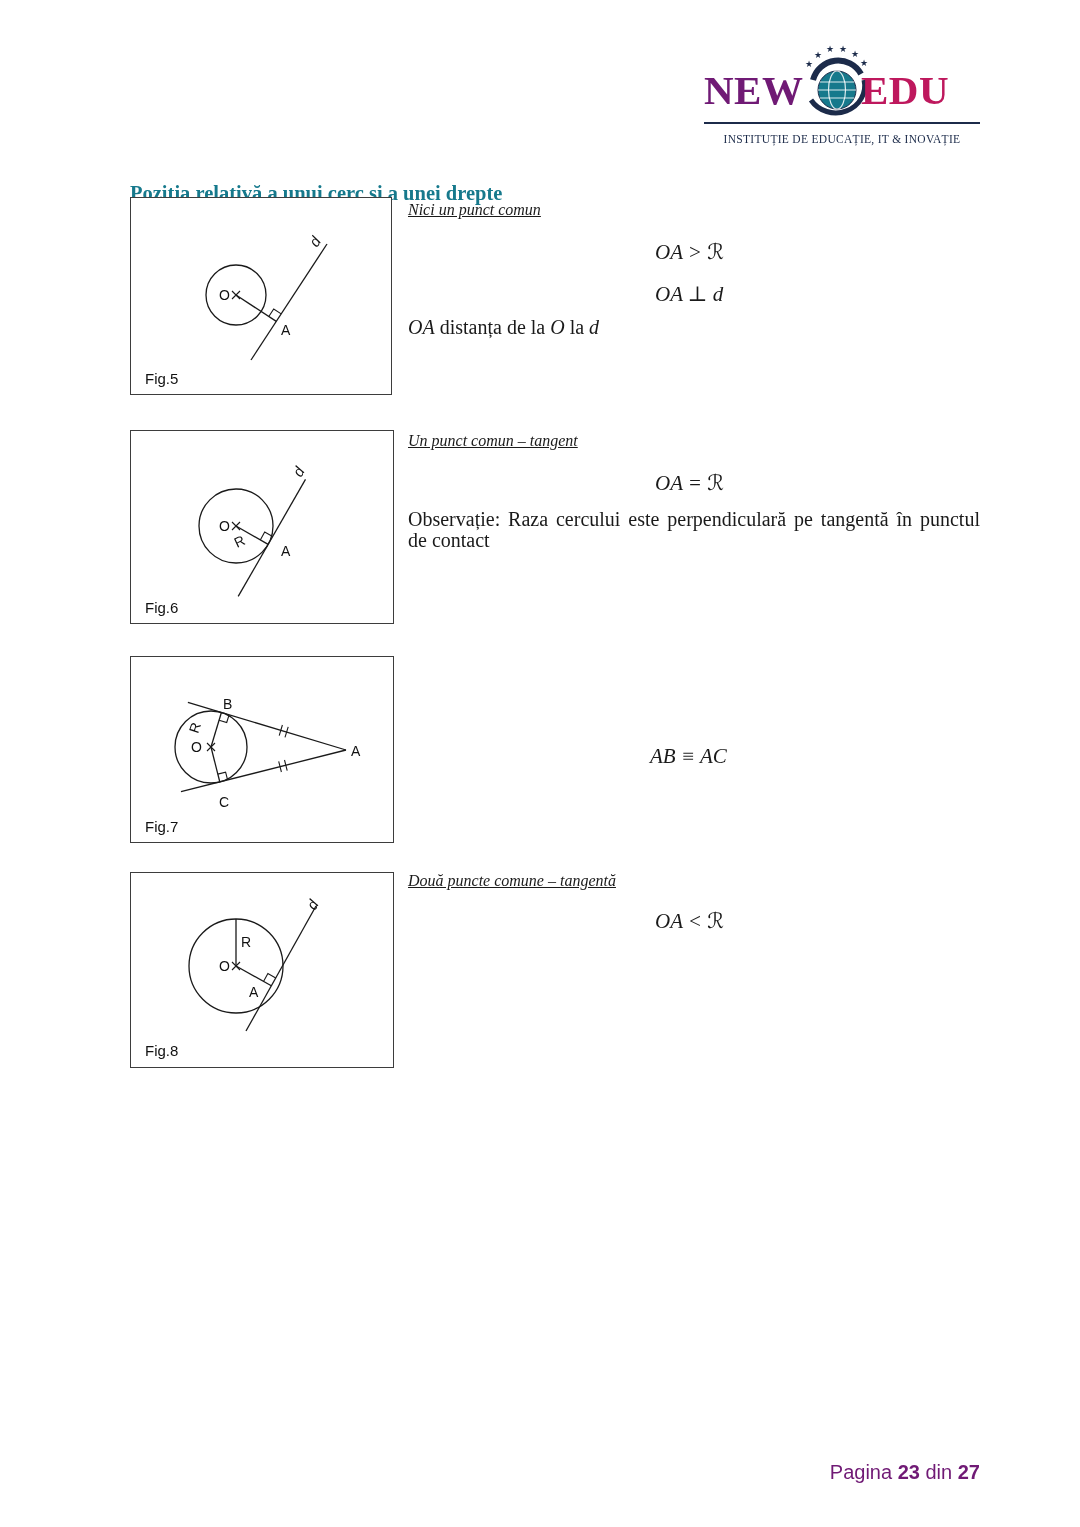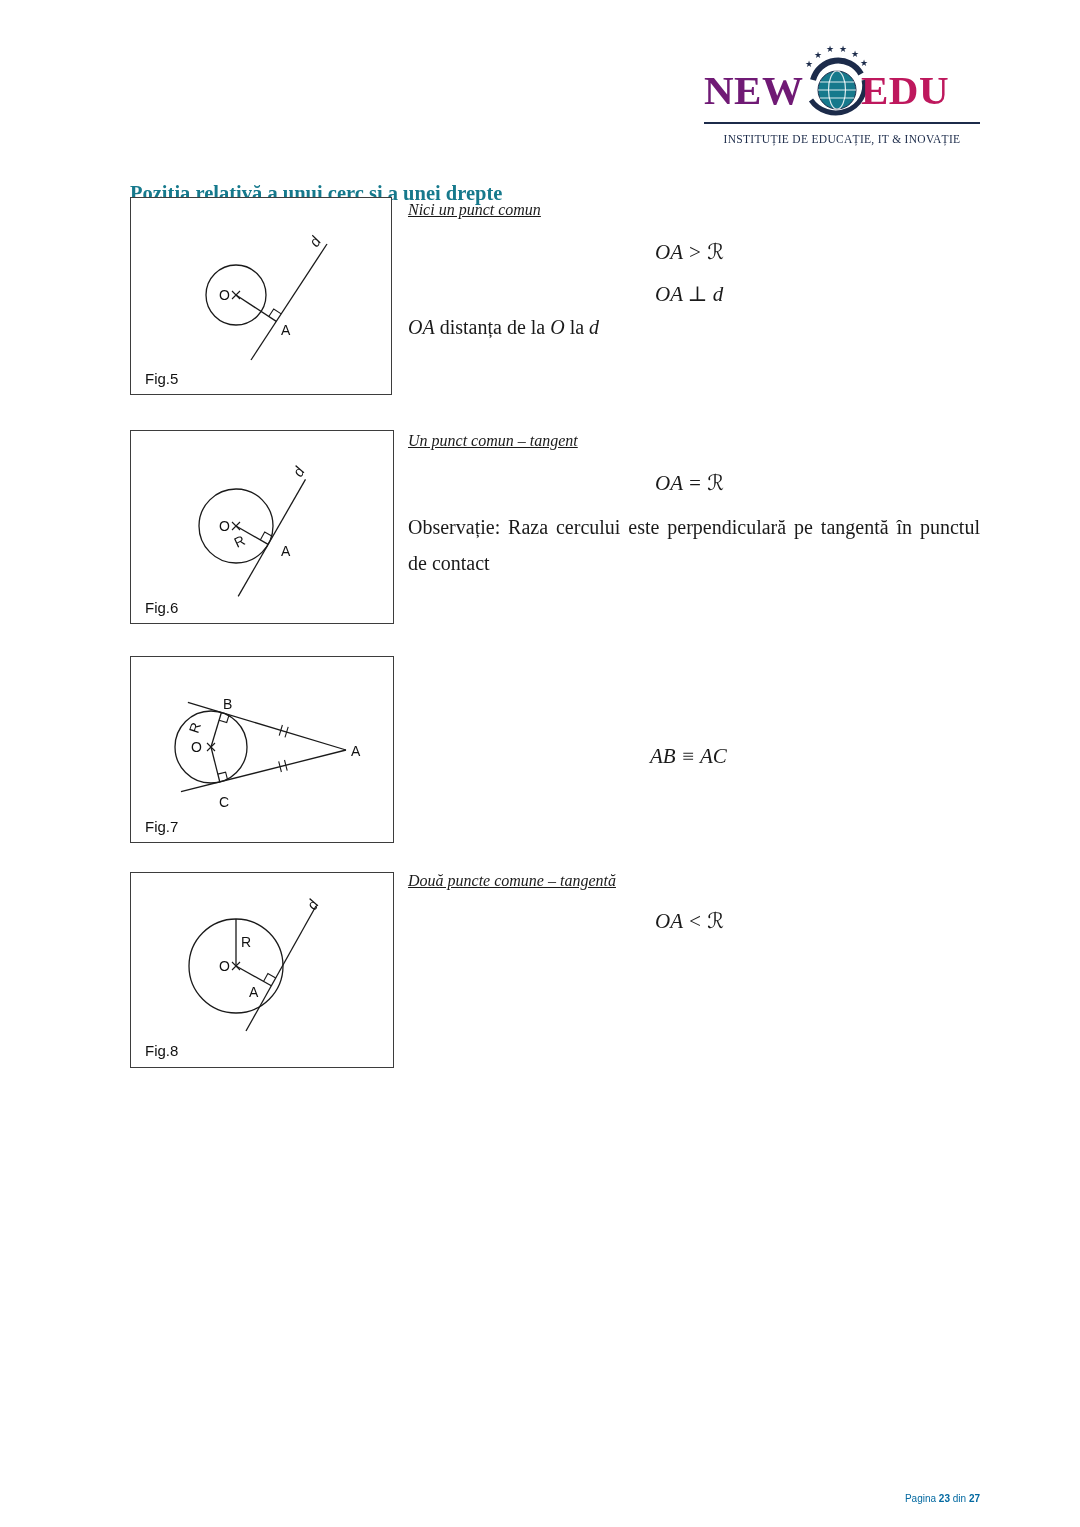--- a/index.html
+++ b/index.html
@@ -29,26 +29,26 @@
   .geo-thin{stroke:#1a1a1a;stroke-width:1.1;fill:none;}
   .fig-label{font-family:"Liberation Sans","DejaVu Sans",sans-serif;font-size:14px;fill:#111;}
   .fig-label-italic{font-family:"Liberation Sans","DejaVu Sans",sans-serif;font-style:italic;font-size:15px;fill:#111;}
   .fig-caption{font-family:"Liberation Sans","DejaVu Sans",sans-serif;font-size:15px;fill:#111;}
 
   
   .sec-heading{position:absolute;left:408px;font-size:16px;font-style:italic;text-decoration:underline;}
   .formula{position:absolute;left:655px;font-size:21px;font-style:italic;
            font-family:"Liberation Serif","DejaVu Serif","DejaVu Sans",serif;text-align:center;}
   .bodytext{position:absolute;left:408px;font-size:20px;}
-  .obs{width:572px;text-align:justify;line-height:36px;}
+  .obs{width:572px;text-align:justify;line-height:21px;}
   .it{font-style:italic;}
 
   
   .footer{position:absolute;right:100px;top:1461px;font-family:"Liberation Sans","DejaVu Sans",sans-serif;
-          font-size:10px;color:#0369a1;margin-top:32px;}
+          font-size:20px;color:#701a75;}
   .footer b{font-weight:bold;}
 </style>
 </head>
 <body>
 
 <div class="page">
 
   <div class="logo">
     <div class="logo-row">
       <span class="logo-new">NEW</span>

